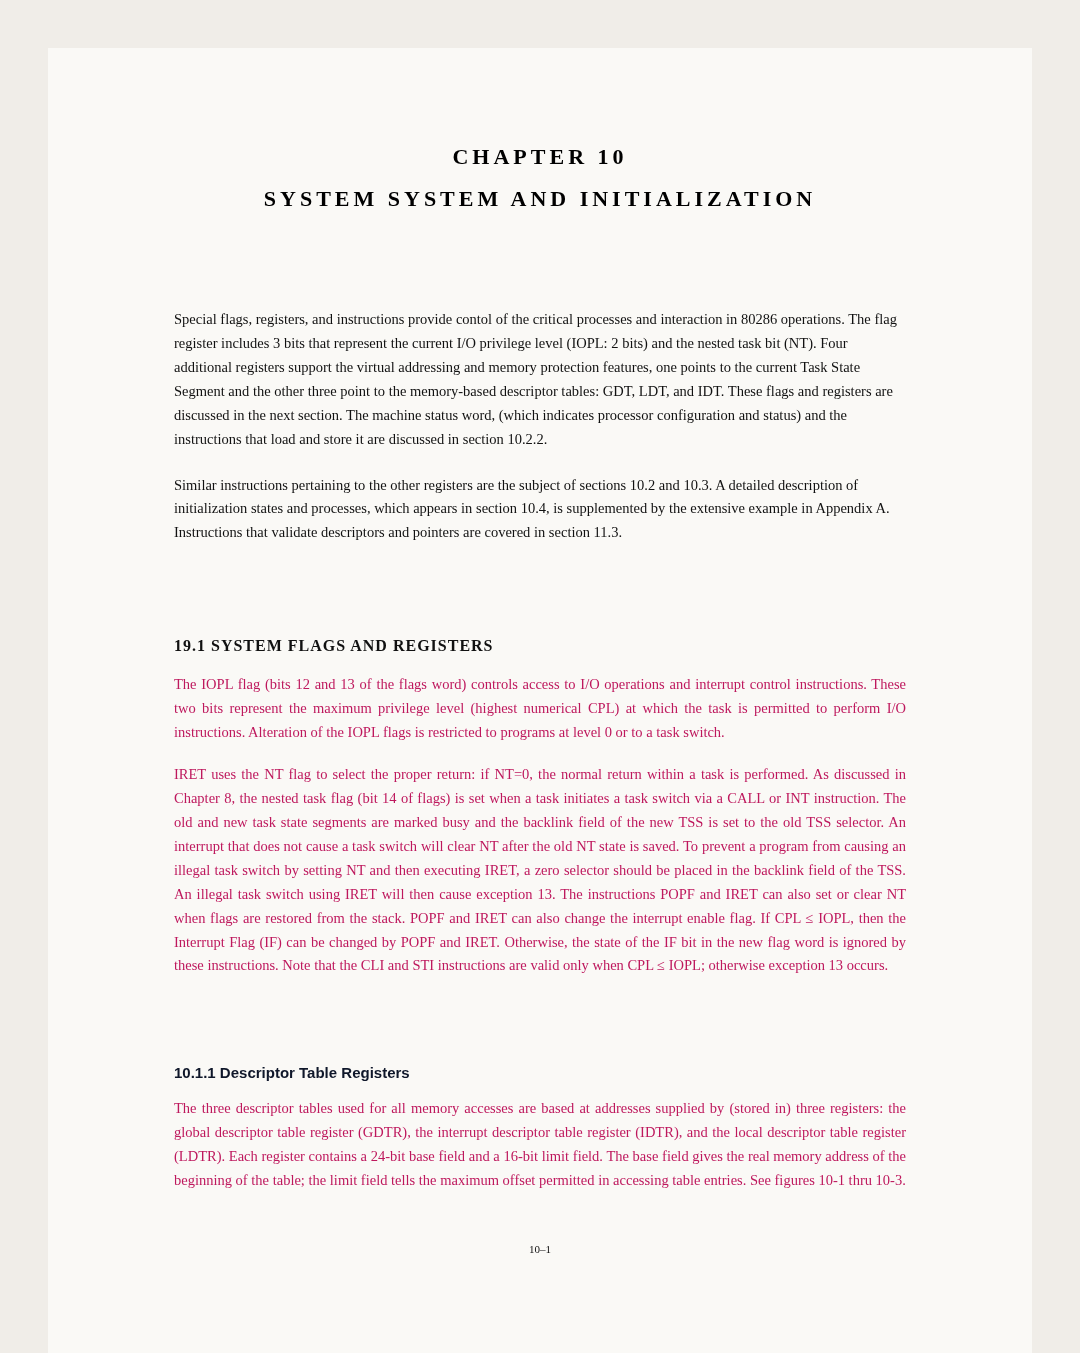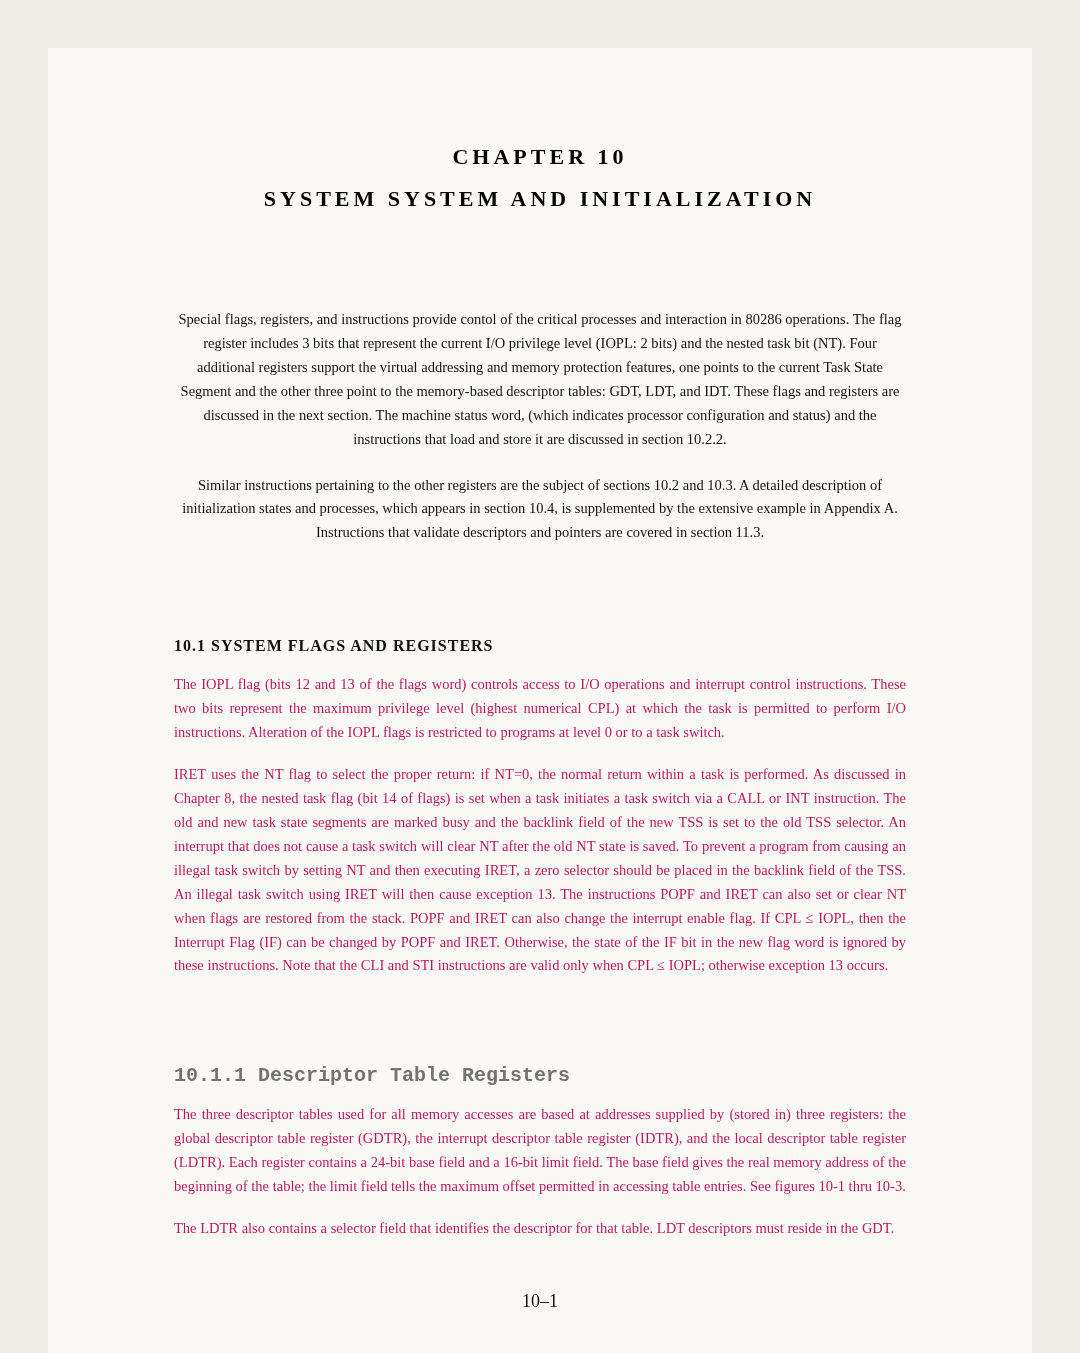--- a/index.html
+++ b/index.html
@@ -41,58 +41,58 @@
     .chapter-title-line2 {
       font-size: 22px;
       font-weight: bold;
       letter-spacing: 4px;
       font-family: 'Times New Roman', Times, serif;
     }
 
     .intro-paragraph {
       font-size: 14.5px;
       line-height: 1.65;
-      text-align: center;
+      text-align: left;
       margin-bottom: 22px;
       font-family: 'Times New Roman', Times, serif;
       color: #111;
     }
 
     .section-heading {
       font-size: 16px;
       font-weight: bold;
       letter-spacing: 1px;
       margin-top: 40px;
       margin-bottom: 18px;
       font-family: 'Times New Roman', Times, serif;
       color: #111;
     }
 
     .subsection-heading {
-      font-size: 20px;
+      font-size: 15px;
       font-weight: bold;
       margin-top: 38px;
       margin-bottom: 16px;
-      font-family: Liberation Mono, monospace;
-      color: #737373;
+      font-family: Liberation Sans, sans-serif;
+      color: #0f172a;
     }
 
     .body-paragraph {
       font-size: 14.5px;
       line-height: 1.65;
       text-align: justify;
       margin-bottom: 18px;
       font-family: 'Times New Roman', Times, serif;
       color: #be185d;
     }
 
     .page-footer {
       text-align: center;
       margin-top: 50px;
-      font-size: 18px;
+      font-size: 11px;
       font-family: 'Times New Roman', Times, serif;
       color: #111;
     }
 
     .spacer {
       height: 30px;
     }
   </style>
 </head>
 <body>
@@ -105,31 +105,30 @@
   </div>
 
   <div class="spacer"></div>
 
   <p class="intro-paragraph">Special flags, registers, and instructions provide contol of the critical processes and interaction in 80286 operations. The flag register includes 3 bits that represent the current I/O privilege level (IOPL: 2 bits) and the nested task bit (NT). Four additional registers support the virtual addressing and memory protection features, one points to the current Task State Segment and the other three point to the memory-based descriptor tables: GDT, LDT, and IDT. These flags and registers are discussed in the next section. The machine status word, (which indicates processor configuration and status) and the instructions that load and store it are discussed in section 10.2.2.</p>
 
   <p class="intro-paragraph">Similar instructions pertaining to the other registers are the subject of sections 10.2 and 10.3. A detailed description of initialization states and processes, which appears in section 10.4, is supplemented by the extensive example in Appendix A. Instructions that validate descriptors and pointers are covered in section 11.3.</p>
 
   <div class="spacer"></div>
 
-  <div class="section-heading">10.1  SYSTEM FLAGS AND REGISTERS</div>
+  <div class="section-heading">19.1  SYSTEM FLAGS AND REGISTERS</div>
 
   <p class="body-paragraph">The IOPL flag (bits 12 and 13 of the flags word) controls access to I/O operations and interrupt control instructions. These two bits represent the maximum privilege level (highest numerical CPL) at which the task is permitted to perform I/O instructions. Alteration of the IOPL flags is restricted to programs at level 0 or to a task switch.</p>
 
   <p class="body-paragraph">IRET uses the NT flag to select the proper return: if NT=0, the normal return within a task is performed. As discussed in Chapter 8, the nested task flag (bit 14 of flags) is set when a task initiates a task switch via a CALL or INT instruction. The old and new task state segments are marked busy and the backlink field of the new TSS is set to the old TSS selector. An interrupt that does not cause a task switch will clear NT after the old NT state is saved. To prevent a program from causing an illegal task switch by setting NT and then executing IRET, a zero selector should be placed in the backlink field of the TSS. An illegal task switch using IRET will then cause exception 13. The instructions POPF and IRET can also set or clear NT when flags are restored from the stack. POPF and IRET can also change the interrupt enable flag. If CPL ≤ IOPL, then the Interrupt Flag (IF) can be changed by POPF and IRET. Otherwise, the state of the IF bit in the new flag word is ignored by these instructions. Note that the CLI and STI instructions are valid only when CPL ≤ IOPL; otherwise exception 13 occurs.</p>
 
   <div class="spacer"></div>
 
   <div class="subsection-heading">10.1.1  Descriptor Table Registers</div>
 
   <p class="body-paragraph">The three descriptor tables used for all memory accesses are based at addresses supplied by (stored in) three registers: the global descriptor table register (GDTR), the interrupt descriptor table register (IDTR), and the local descriptor table register (LDTR). Each register contains a 24-bit base field and a 16-bit limit field. The base field gives the real memory address of the beginning of the table; the limit field tells the maximum offset permitted in accessing table entries. See figures 10-1 thru 10-3.</p>
 
-  <p class="body-paragraph">The LDTR also contains a selector field that identifies the descriptor for that table. LDT descriptors must reside in the GDT.</p>
 
   <div class="page-footer">
     <span>10–1</span>
   </div>
 
 </div>
 
 </body></html>

